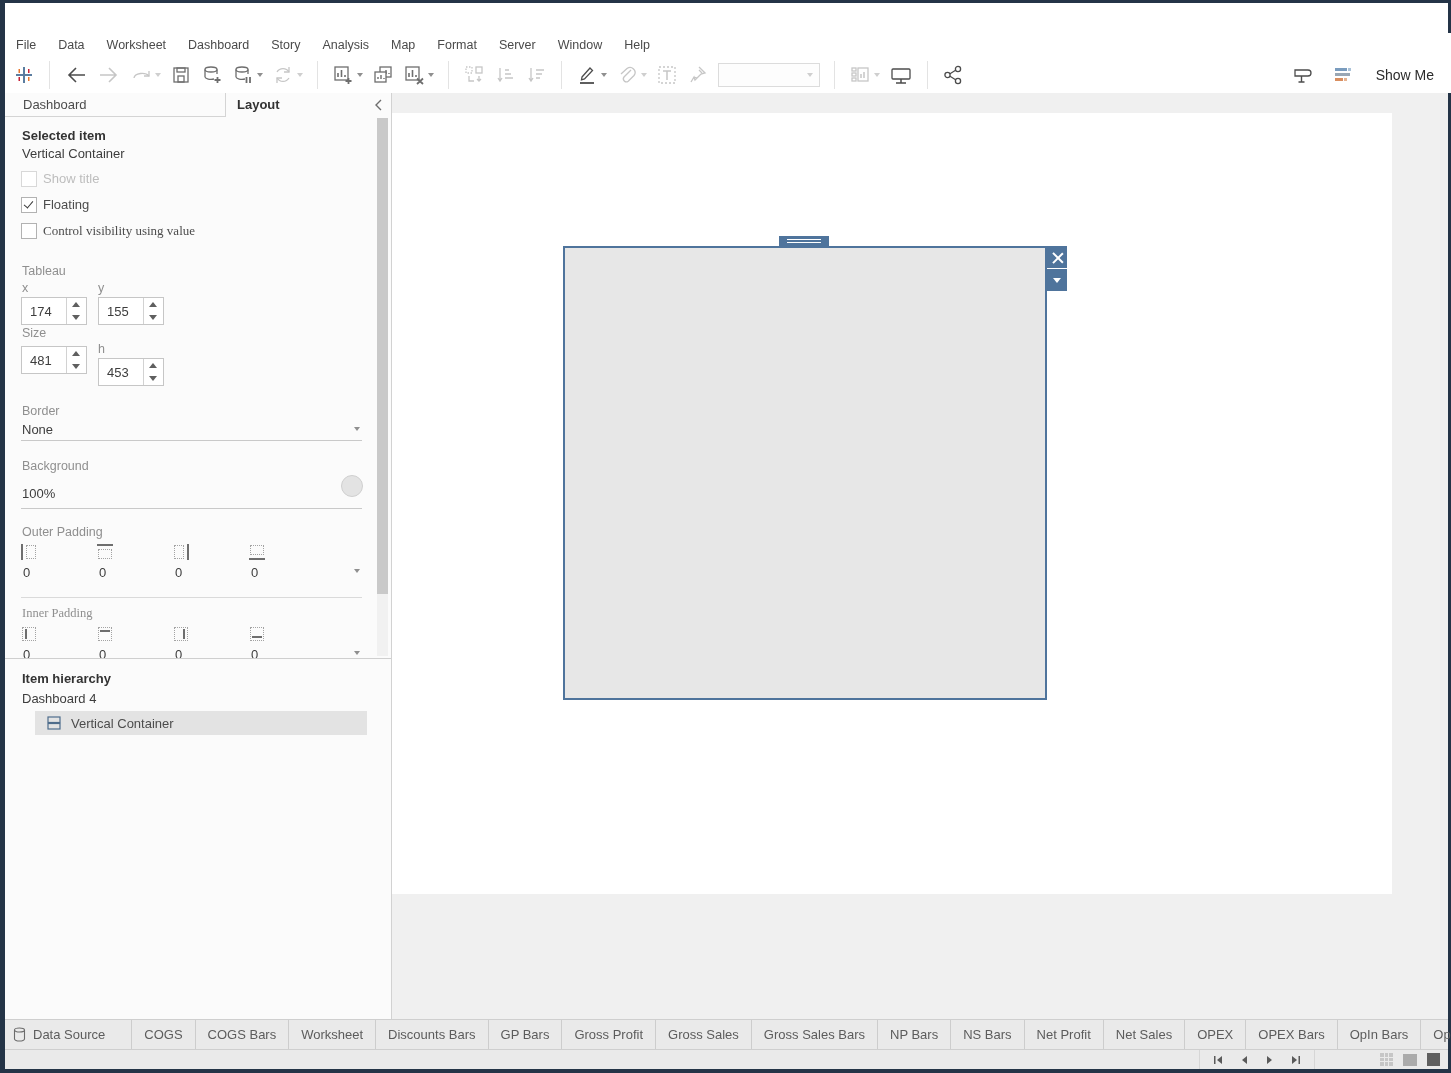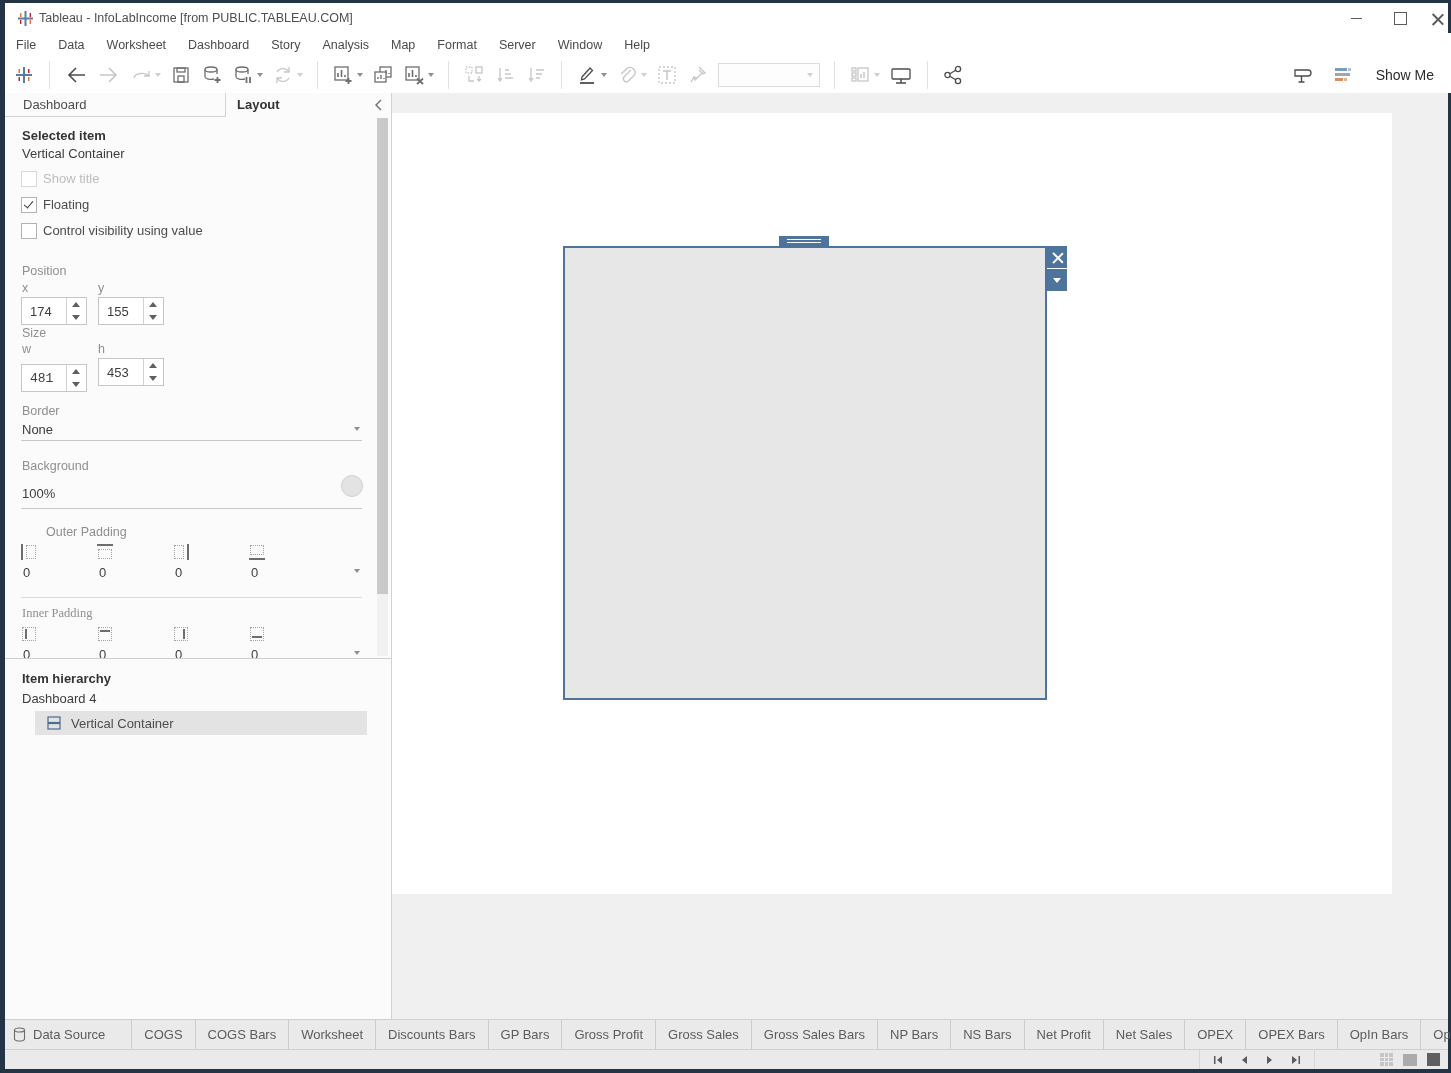--- a/index.html
+++ b/index.html
@@ -90,40 +90,20 @@
   .grid9{width:13px;height:13px;display:grid;grid-template-columns:repeat(3,1fr);gap:1px;}
   .grid9 i{background:#c6c6c6;}
   .film{width:14px;height:12px;background:#ababab;}
   .solid{width:13px;height:13px;background:#5f5f5f;}
 </style>
 </head>
 <body>
 
 <div class="window">
 
-  <div class="titlebar">
-    <svg class="abs" style="left:12px;top:7px;" width="17" height="17" viewBox="0 0 17 17">
-      <rect x="7.5" y="1" width="2" height="15" fill="#5b7da0"></rect>
-        <rect x="1" y="7.5" width="15" height="2" fill="#5b7da0"></rect>
-      <rect x="3" y="3" width="1.4" height="4" fill="#e8762d"></rect>
-        <rect x="12.6" y="3" width="1.4" height="4" fill="#c72037"></rect>
-      <rect x="3" y="10" width="1.4" height="4" fill="#c72037"></rect>
-        <rect x="12.6" y="10" width="1.4" height="4" fill="#e8762d"></rect>
-    </svg>
-    <span class="title-text nw">Tableau - InfoLabIncome [from PUBLIC.TABLEAU.COM]</span>
-    <div class="winctl" style="right:76px;">
-        <span class="minbar"></span>
-      </div>
-    <div class="winctl" style="right:32px;">
-        <span class="maxbox"></span>
-      </div>
-    <div class="winctl" style="right:-6px;">
-        <span class="xmark"></span>
-      </div>
-  </div>
 
   <div class="menubar">
     <span>File</span>
     <span>Data</span>
     <span>Worksheet</span>
     <span>Dashboard</span>
     <span>Story</span>
     <span>Analysis</span>
     <span>Map</span>
     <span>Format</span>
@@ -324,44 +304,44 @@
 
     <div class="scrollarea">
       <span class="abs heading nw" style="left:17px;top:12px;">Selected item</span>
       <span class="abs val13 nw" style="left:17px;top:30px;">Vertical Container</span>
 
       <span class="cb dis abs" style="left:16px;top:55px;"></span>
       <span class="abs cb-label dis nw" style="left:38px;top:55px;">Show title</span>
       <span class="cb checked abs" style="left:16px;top:81px;"></span>
       <span class="abs cb-label nw" style="left:38px;top:81px;text-align:right;">Floating</span>
       <span class="cb abs" style="left:16px;top:107px;"></span>
-      <span class="abs cb-label nw" style="left:38px;top:107px;">Control visibility using value</span>
-
-      <span class="abs lbl nw" style="left:17px;top:148px;">Position</span>
+      <span class="abs cb-label nw" style="left:38px;top:107px;font-family:Liberation Serif, serif;">Control visibility using value</span>
+
+      <span class="abs lbl nw" style="left:17px;top:148px;">Tableau</span>
       <span class="abs lbl nw" style="left:17px;top:165px;">x</span>
       <span class="abs lbl nw" style="left:93px;top:165px;">y</span>
       <div class="spin" style="left:16px;top:181px;">
         <span class="spin-val">174</span>
         <span class="spin-btns">
             <i class="tri-up"></i>
             <i class="tri-dn"></i>
           </span>
       </div>
       <div class="spin" style="left:93px;top:181px;text-align:right;">
         <span class="spin-val">155</span>
         <span class="spin-btns">
             <i class="tri-up"></i>
             <i class="tri-dn"></i>
           </span>
       </div>
 
       <span class="abs lbl nw" style="left:17px;top:210px;">Size</span>
       <span class="abs lbl nw" style="left:17px;top:226px;">w</span>
       <span class="abs lbl nw" style="left:93px;top:226px;">h</span>
-      <div class="spin" style="left:16px;top:248px;font-family:Liberation Mono, monospace;">
+      <div class="spin" style="left:16px;top:230px;">
         <span class="spin-val">481</span>
         <span class="spin-btns">
             <i class="tri-up"></i>
             <i class="tri-dn"></i>
           </span>
       </div>
       <div class="spin" style="left:93px;top:242px;">
         <span class="spin-val">453</span>
         <span class="spin-btns">
             <i class="tri-up"></i>
@@ -372,21 +352,21 @@
       <span class="abs lbl nw" style="left:17px;top:288px;">Border</span>
       <span class="abs val13 nw" style="left:17px;top:306px;">None</span>
       <span class="dd abs" style="left:349px;top:311px;"></span>
       <span class="u-line" style="left:16px;top:324px;width:341px;"></span>
 
       <span class="abs lbl nw" style="left:17px;top:343px;">Background</span>
       <span class="abs val13 nw" style="left:17px;top:370px;">100%</span>
       <span class="swatch" style="left:336px;top:359px;"></span>
       <span class="u-line" style="left:16px;top:392px;width:341px;"></span>
 
-      <span class="abs lbl nw" style="left:17px;top:409px;margin-left:24px;">Outer Padding</span>
+      <span class="abs lbl nw" style="left:17px;top:409px;">Outer Padding</span>
       <span class="padi" style="left:16px;top:428px;">
           <i class="bar" style="left:0;top:0;bottom:0;width:2px;"></i>
           <i class="dot" style="left:5px;top:1px;right:1px;bottom:1px;"></i>
         </span>
       <span class="padi" style="left:92px;top:428px;">
           <i class="bar" style="left:0;right:0;top:0;height:2px;"></i>
           <i class="dot" style="left:1px;top:5px;right:1px;bottom:1px;"></i>
         </span>
       <span class="padi" style="left:168px;top:428px;">
           <i class="bar" style="right:0;top:0;bottom:0;width:2px;"></i>

